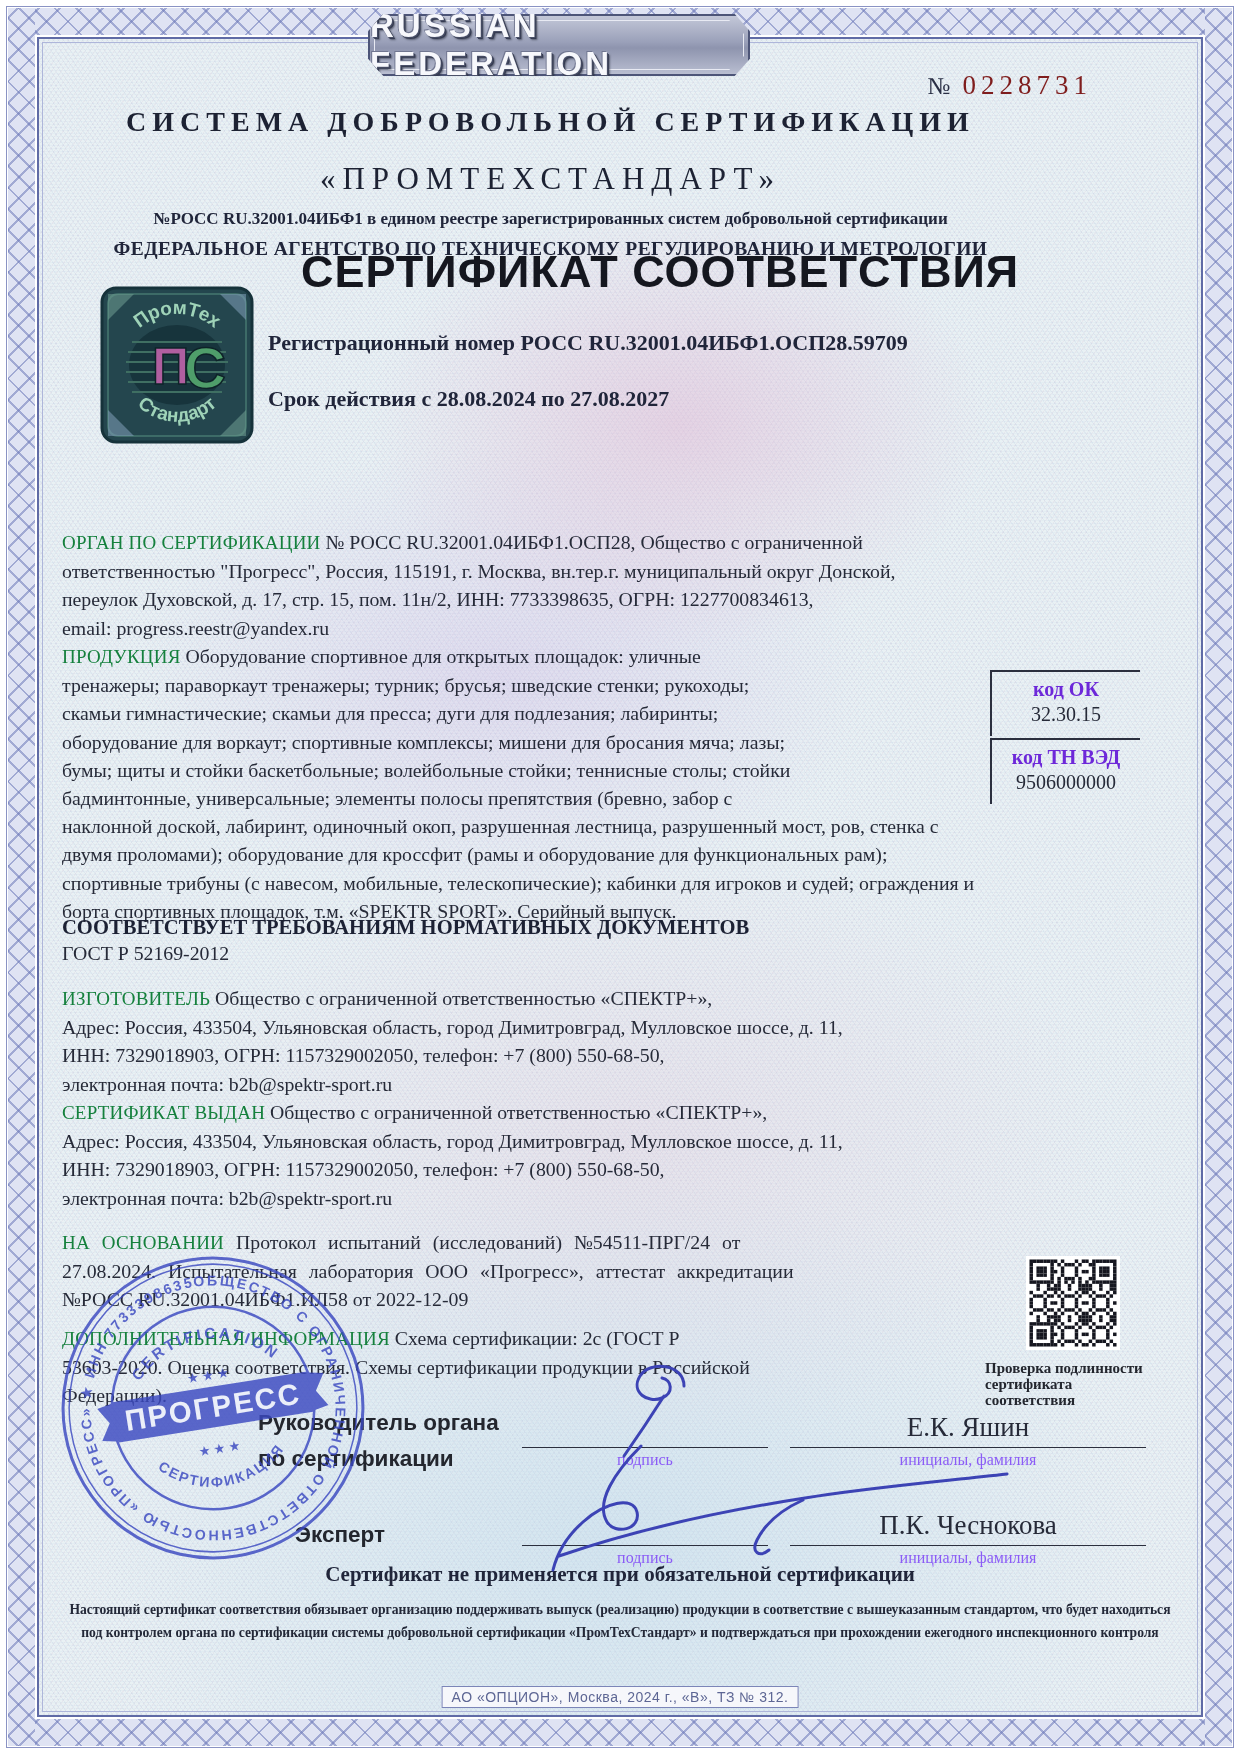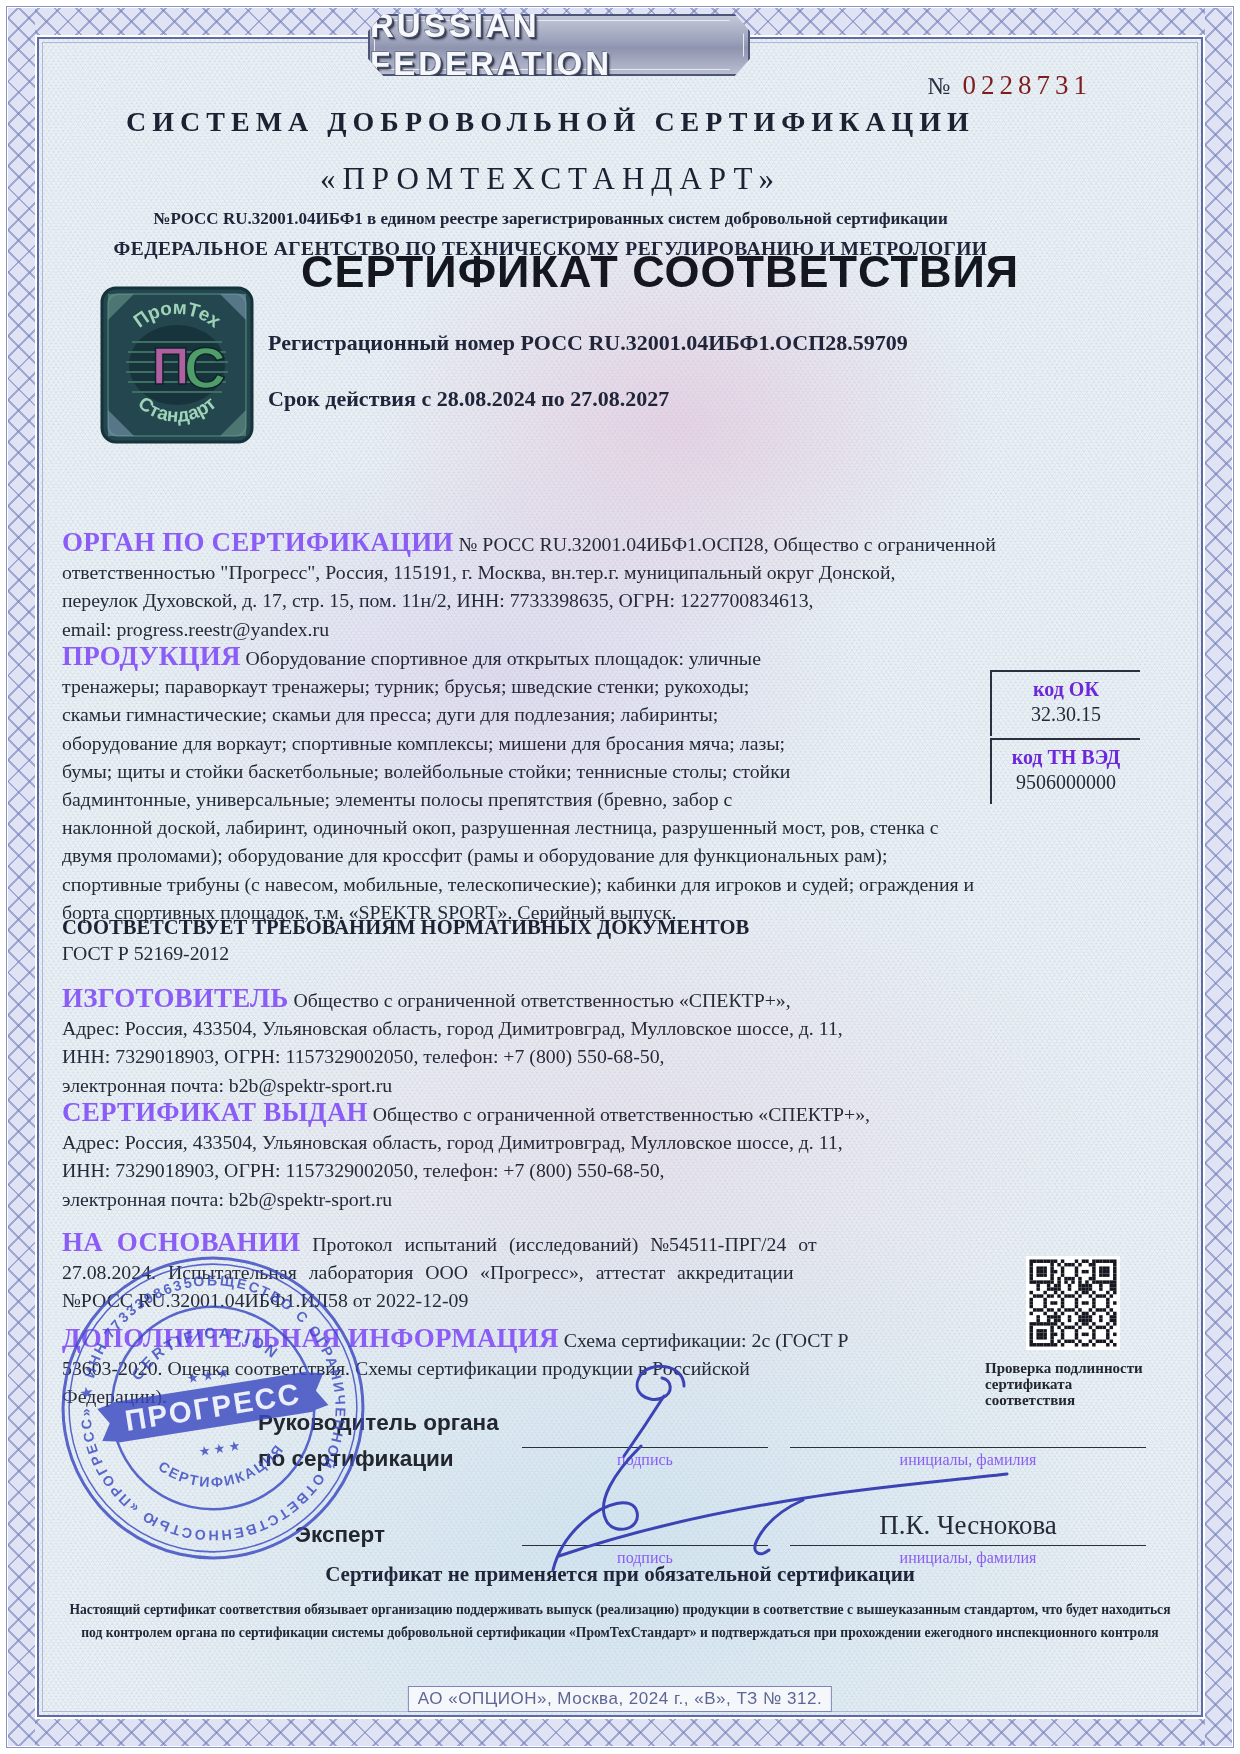--- a/index.html
+++ b/index.html
@@ -61,21 +61,21 @@
     letter-spacing:1px;color:#15171f;z-index:3;}
   .regline{left:268px;top:330px;font-size:22px;font-weight:700;color:#20253a;white-space:nowrap;}
   .validity{left:268px;top:386px;font-size:22px;font-weight:700;color:#20253a;white-space:nowrap;}
 
   
   .holo{left:100px;top:286px;width:154px;height:158px;z-index:2;}
 
   
   .block{left:62px;width:1050px;}
   .bline{font-size:19.8px;line-height:28.2px;white-space:nowrap;color:#262a38;}
-  .lbl{font-weight:700;font-size:27px;color:#8b5cf6;letter-spacing:.2px;}
+  .lbl{font-weight:400;font-size:19px;color:#15803d;letter-spacing:.2px;}
   .just{word-spacing:7px;}
 
   .codes-box{left:990px;width:148px;border-top:2px solid #2b2f3e;border-left:2px solid #2b2f3e;
     text-align:center;padding:6px 0 10px 0;background:transparent;z-index:2;}
   .codes-label{font-size:20px;font-weight:700;color:#6d28d9;}
   .codes-value{font-size:20px;color:#262a38;margin-top:2px;}
 
   .heading-line{font-size:20.6px;font-weight:700;color:#1c2134;white-space:nowrap;}
 
   
@@ -92,21 +92,21 @@
 
   
   .stamp{left:58px;top:1252px;width:310px;height:312px;transform:rotate(-9deg);opacity:.82;z-index:5;}
 
   
   .note{left:45px;top:1562px;width:1150px;text-align:center;font-size:21px;font-weight:700;color:#20253a;}
   .smallprint{left:45px;top:1598px;width:1150px;text-align:center;
     font-size:13.6px;font-weight:700;line-height:23px;color:#232838;}
   .print-plate{left:50%;top:1686px;transform:translateX(-50%);
     background:#f6f7fb;border:1px solid #7b85b8;padding:2px 9px;
-    font-family:"Liberation Sans",sans-serif;font-size:17px;color:#5d6694;letter-spacing:.5px;
+    font-family:"Liberation Sans",sans-serif;font-size:14px;color:#5d6694;letter-spacing:.5px;
     white-space:nowrap;z-index:6;}
 </style>
 </head>
 <body>
 
 <div class="page">
 
   <div class="guilloche"></div>
   <div class="outer-hairline"></div>
   <div class="band band-top"></div>
@@ -537,20 +537,21 @@
         <rect x="25" y="25" width="1" height="1" fill="#15161f"></rect>
       </svg>
   </div>
   <div class="abs qr-caption">Проверка подлинности сертификата соответствия</div>
 
   <div class="abs role" style="left:258px;top:1410px;">Руководитель органа</div>
   <div class="abs role" style="left:258px;top:1446px;">по сертификации</div>
 
   <div class="abs sigline" style="left:522px;top:1447px;width:246px;"></div>
   <div class="abs sigcap" style="left:522px;top:1451px;width:246px;">подпись</div>
+  <div class="abs signame" style="left:790px;top:1412px;width:356px;">Е.К. Яшин</div>
   <div class="abs sigline" style="left:790px;top:1447px;width:356px;"></div>
   <div class="abs sigcap" style="left:790px;top:1451px;width:356px;">инициалы, фамилия</div>
 
   <div class="abs role" style="left:295px;top:1522px;">Эксперт</div>
   <div class="abs sigline" style="left:522px;top:1545px;width:246px;"></div>
   <div class="abs sigcap" style="left:522px;top:1549px;width:246px;">подпись</div>
   <div class="abs signame" style="left:790px;top:1510px;width:356px;">П.К. Чеснокова</div>
   <div class="abs sigline" style="left:790px;top:1545px;width:356px;"></div>
   <div class="abs sigcap" style="left:790px;top:1549px;width:356px;">инициалы, фамилия</div>
 

